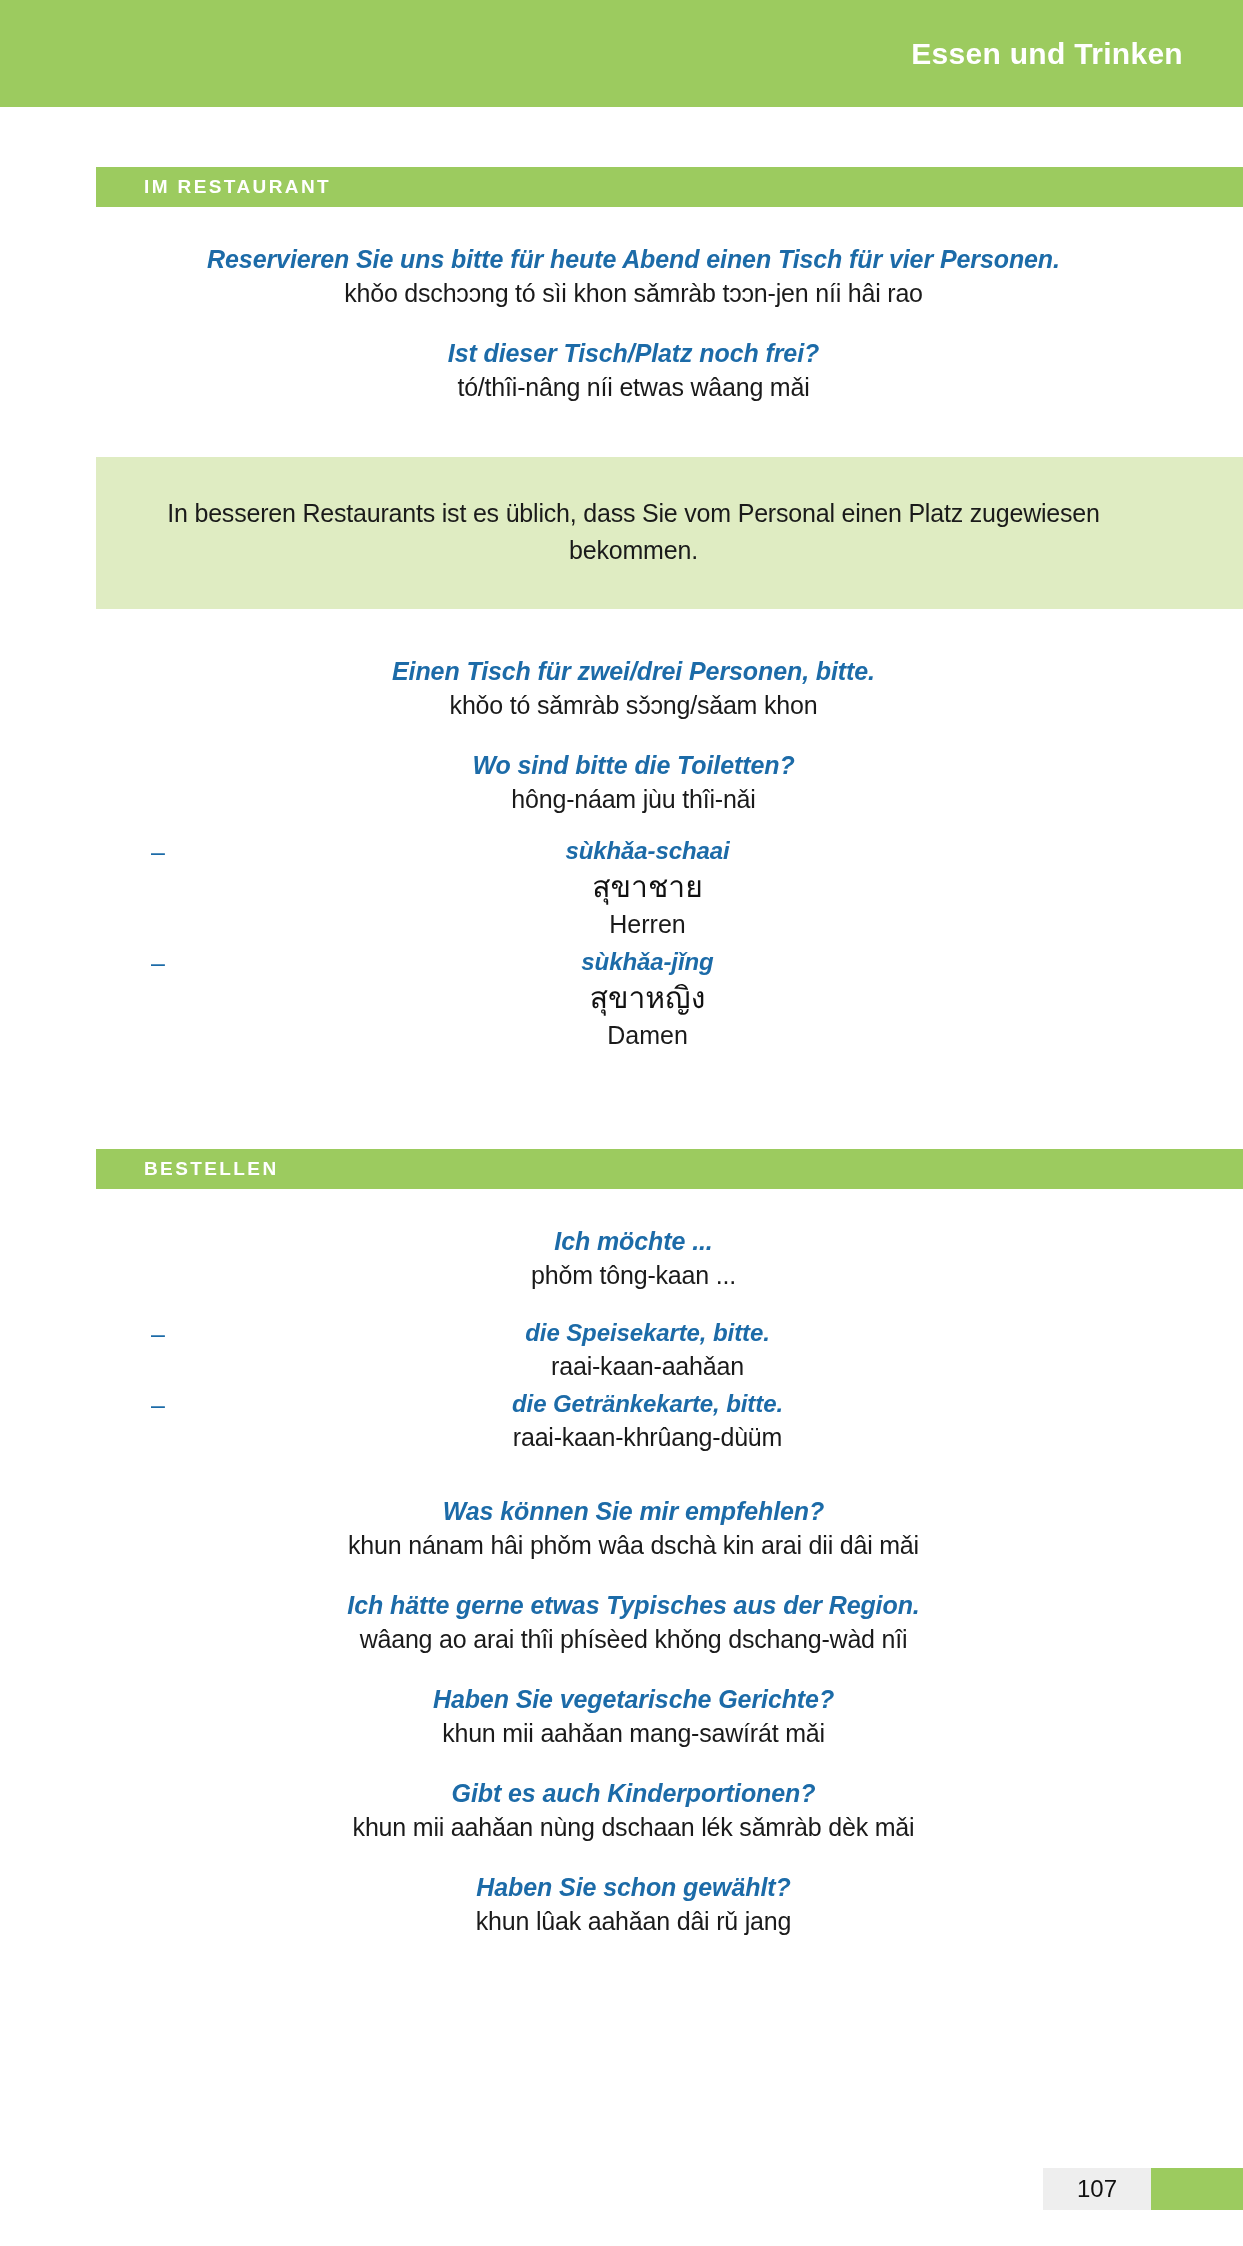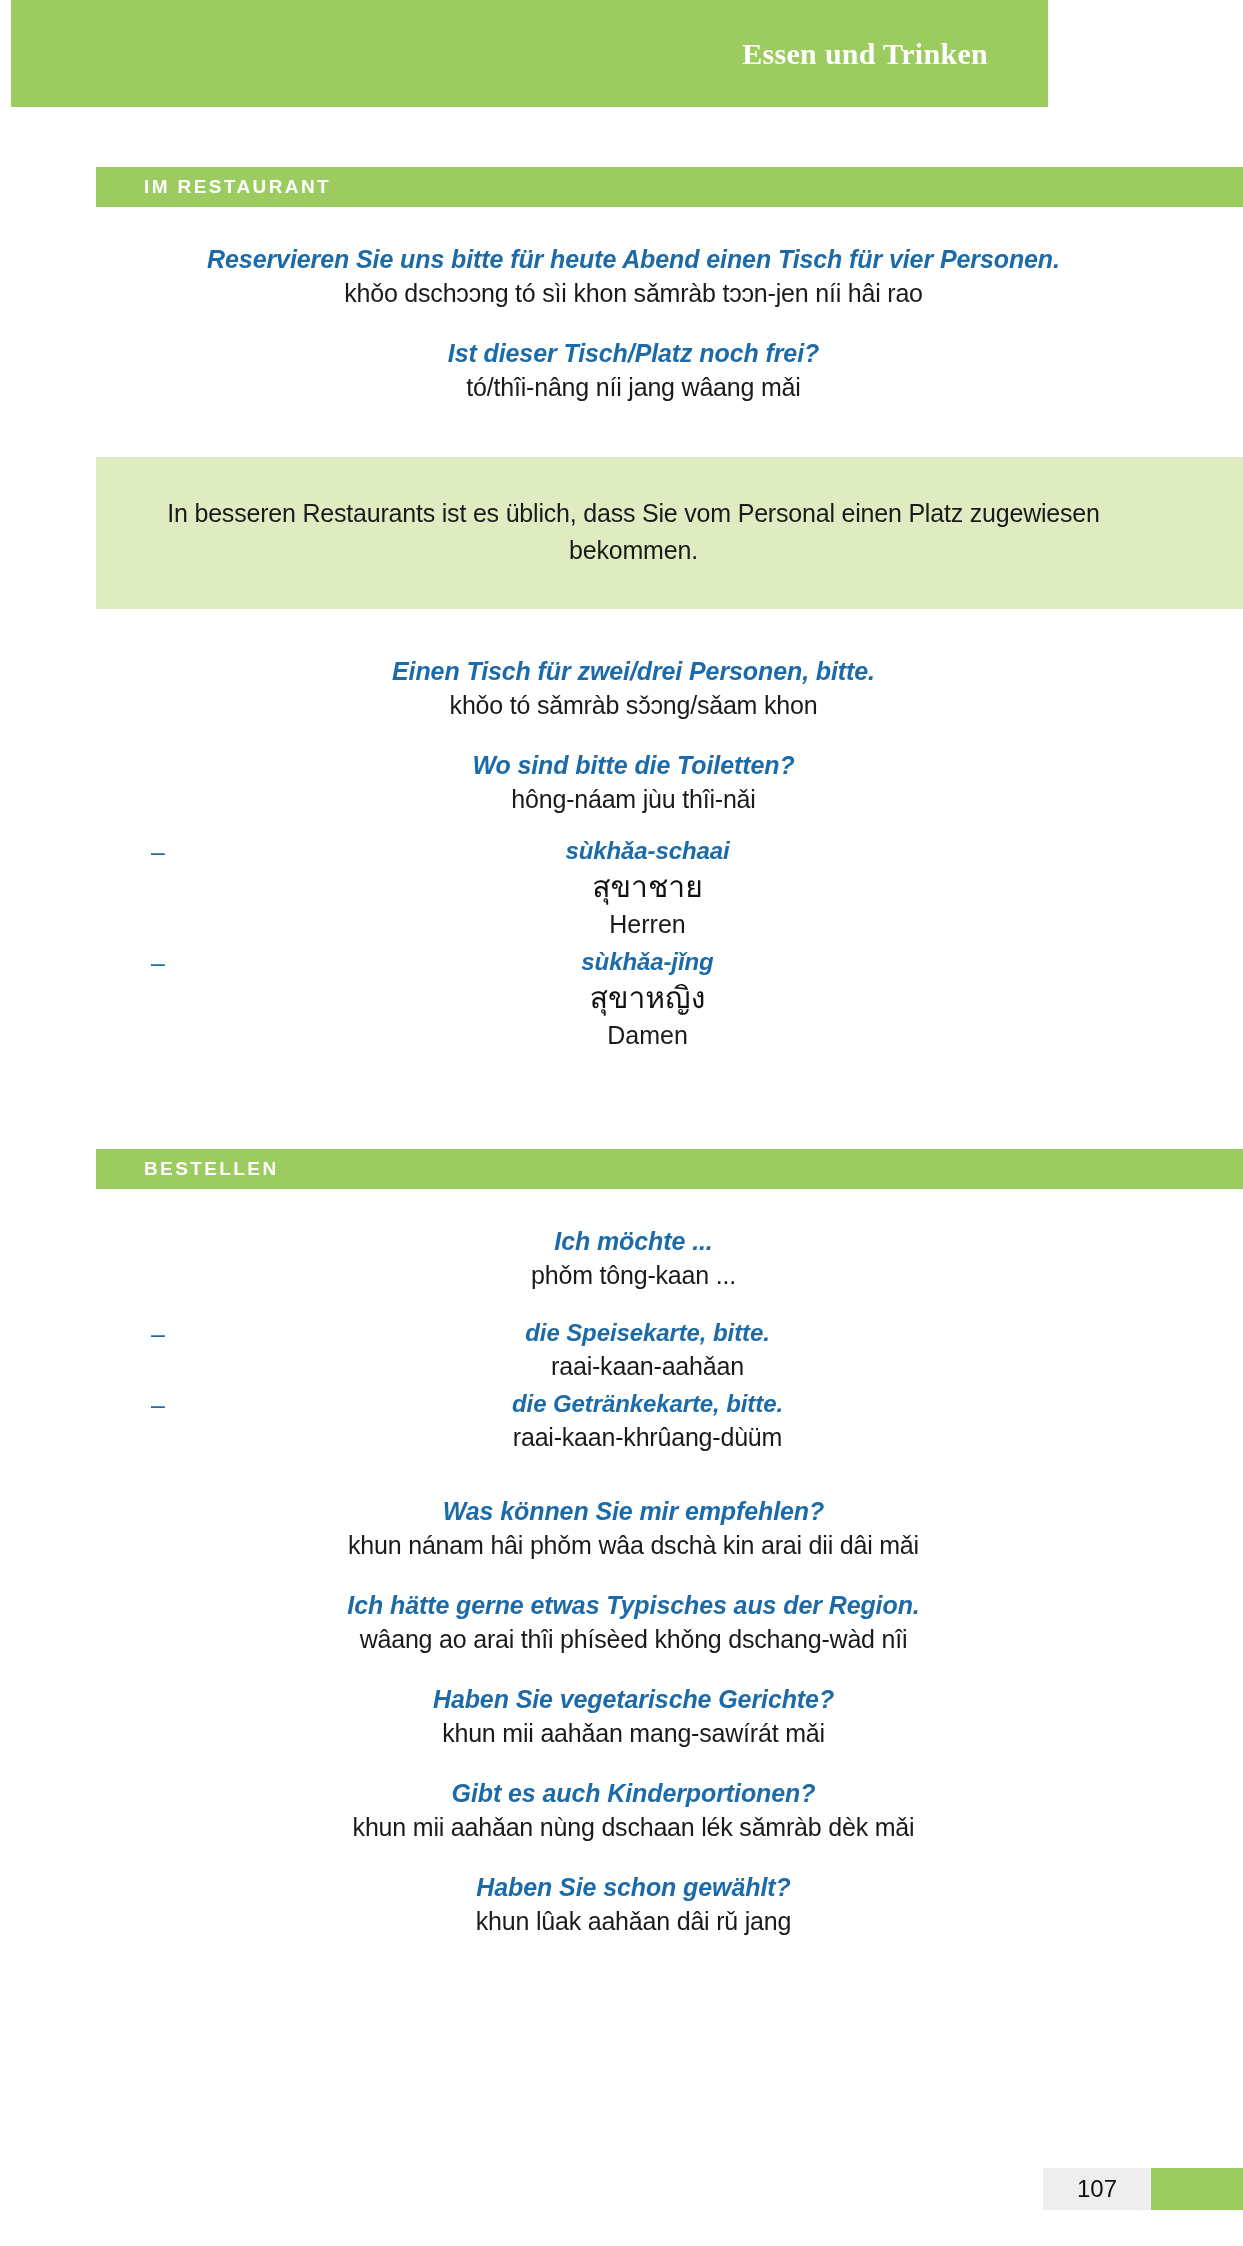--- a/index.html
+++ b/index.html
@@ -12,25 +12,24 @@
     height: 2246px;
     position: relative;
     font-family: "Liberation Sans", sans-serif;
     overflow: hidden;
   }
 
   
   .header-band {
     position: absolute;
     top: 0;
-    left: 11px;
-    width: 1037px;
+    left: 0;
+    width: 1243px;
     height: 107px;
     background: #9ccb5f;
-    font-family: Liberation Serif, serif;
   }
   .header-title {
     position: absolute;
     right: 60px;
     top: 50%;
     transform: translateY(-50%);
     color: #ffffff;
     font-size: 30px;
     font-weight: bold;
     letter-spacing: 0.3px;
@@ -183,21 +182,21 @@
 
   <div class="phrase-list">
 
     <div class="phrase">
       <div class="de">Reservieren Sie uns bitte für heute Abend einen Tisch für vier Personen.</div>
       <div class="tl">khǒo dschɔɔng tó sìi khon sǎmràb tɔɔn-jen níi hâi rao</div>
     </div>
 
     <div class="phrase">
       <div class="de">Ist dieser Tisch/Platz noch frei?</div>
-      <div class="tl">tó/thîi-nâng níi jang wâang mǎi</div>
+      <div class="tl">tó/thîi-nâng níi etwas wâang mǎi</div>
     </div>
 
   </div>
 
   <div class="sp-26"></div>
 
   <div class="note-box">
     <div class="note-text">In besseren Restaurants ist es üblich, dass Sie vom Personal einen Platz zugewiesen bekommen.</div>
   </div>
 

